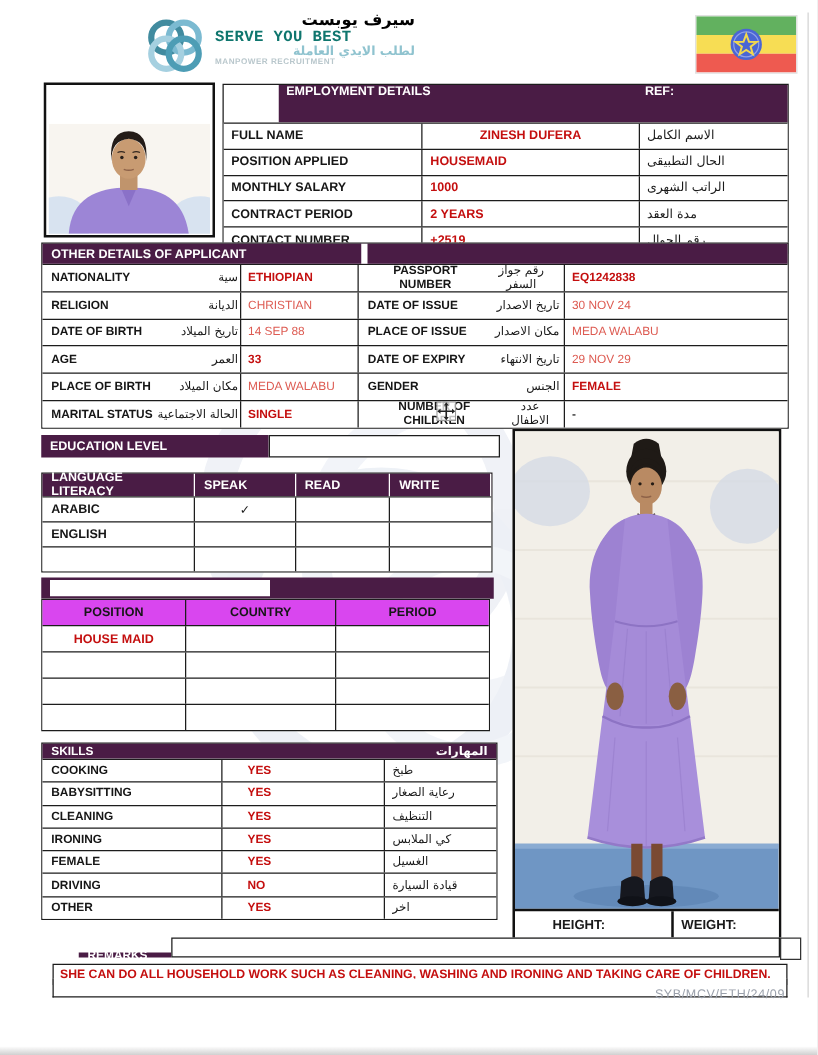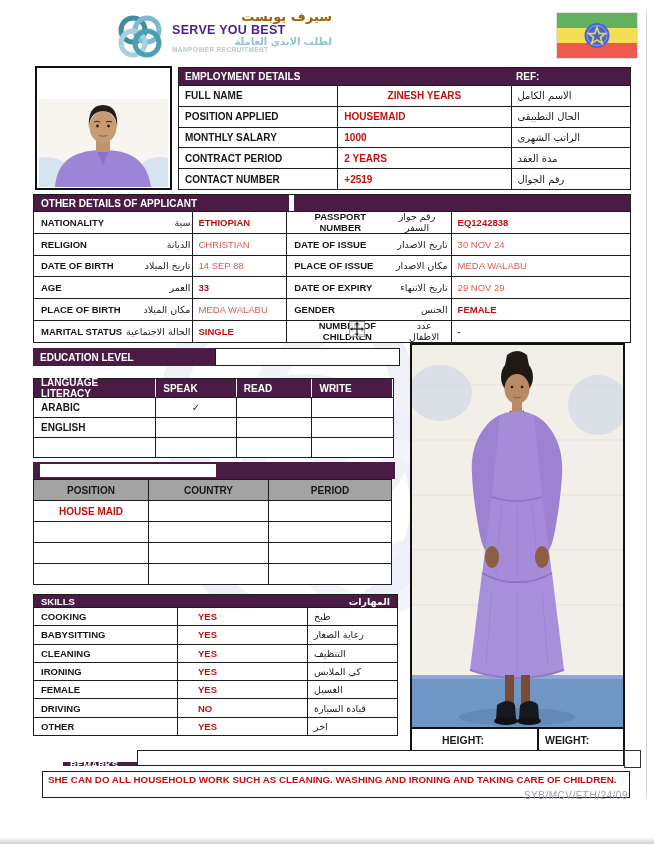--- a/index.html
+++ b/index.html
@@ -10,32 +10,32 @@
   .lbl{font-weight:bold;color:#161616;}
   .ar{font-family:"DejaVu Sans",sans-serif;direction:rtl;}
   .red-b{color:#c40f0f;font-weight:bold;}
   .red-l{color:#dd5b52;font-weight:normal;}
   .dash{color:#333;font-weight:bold;}
   .center{text-align:center;}
 
   
   .logo-icon{left:112px;top:12px;width:56px;height:50px;}
   .logo-text{left:172px;top:10px;width:160px;line-height:1.05;}
-  .logo-ar{color:#a16207;font-size:13px;font-weight:bold;}
-  .logo-en{color:#4c1d95;font-size:12.5px;font-weight:bold;letter-spacing:.3px;}
+  .logo-ar{color:#000000;font-size:13px;font-weight:bold;}
+  .logo-en{color:#0f766e;font-size:12.5px;font-weight:bold;letter-spacing:.3px;font-family:Liberation Mono, monospace;}
   .logo-ar2{color:#8fc3cf;font-size:10px;font-weight:bold;}
   .logo-en2{color:#b9c7cc;font-size:6.5px;font-weight:bold;letter-spacing:.4px;}
   .flag{left:556px;top:12px;width:80px;height:45px;border:1px solid #e0e0e0;}
 
   
   .photo-sm{left:35px;top:66px;width:137px;height:124px;border:2px solid #111;box-sizing:border-box;background:#fff;}
 
   
   .emp{left:178px;top:67px;width:453px;border:1px solid #1c1c1c;box-sizing:border-box;background:#fff;}
-  .emp-hdr{height:17px;display:flex;align-items:center;font-size:10px;padding:0 6px;box-sizing:border-box;}
+  .emp-hdr{height:30px;display:flex;font-size:10px;padding:0 6px;box-sizing:border-box;margin-left:44px;}
   .emp-hdr .ref{margin-left:auto;width:108px;}
   .emp-row{display:flex;height:20.8px;border-top:1px solid #1c1c1c;box-sizing:border-box;background:#fff;}
   .emp-row>div{box-sizing:border-box;display:flex;align-items:center;font-size:10px;padding:0 6px;}
   .emp-c1{width:160px;border-right:1px solid #1c1c1c;}
   .emp-c2{width:174px;border-right:1px solid #1c1c1c;font-size:10.5px;}
   .emp-c2.center{justify-content:center;}
   .emp-c3{width:119px;justify-content:flex-end;font-size:10px;}
 
   
   .od{left:33px;top:194px;width:598px;border:1px solid #1c1c1c;box-sizing:border-box;background:#fff;text-align:center;}
@@ -62,21 +62,21 @@
   .lc1{width:123px;border-right:1px solid #1c1c1c;}
   .lc2{width:81px;border-right:1px solid #1c1c1c;justify-content:center;}
   .lc3{width:76px;border-right:1px solid #1c1c1c;justify-content:center;}
   .lc4{width:81px;justify-content:center;}
 
   
   .work-bar{left:33px;top:462px;width:362px;height:17px;position:absolute;}
   .work-bar .wb-inner{position:absolute;right:2px;top:2px;bottom:2px;width:176px;background:#fff;}
   .work-bar span{position:absolute;left:7px;top:2px;font-size:10px;}
   .work{left:33px;top:479px;width:359px;border:1px solid #1c1c1c;box-sizing:border-box;background:#fff;}
-  .work-hrow{display:flex;height:20px;background:#a3a3a3;}
+  .work-hrow{display:flex;height:20px;background:#d946ef;}
   .work-row{display:flex;height:20px;border-top:1px solid #1c1c1c;background:#fff;}
   .work-hrow>div,.work-row>div{display:flex;align-items:center;justify-content:center;box-sizing:border-box;font-size:10px;}
   .wc1{width:115px;border-right:1px solid #1c1c1c;}
   .wc2{width:120px;border-right:1px solid #1c1c1c;}
   .wc3{width:122px;}
 
   
   .skills{left:33px;top:594px;width:365px;border:1px solid #1c1c1c;box-sizing:border-box;background:#fff;}
   .sk-hdr{height:12px;display:flex;align-items:center;justify-content:space-between;font-size:9.5px;padding:0 7px;box-sizing:border-box;}
   .sk-row{display:flex;height:17.3px;border-top:1px solid #1c1c1c;background:#fff;}
@@ -162,21 +162,21 @@
     </svg>
   </div>
 
   <div class="abs emp">
     <div class="emp-hdr hdr">
       <span>EMPLOYMENT DETAILS</span>
       <span class="ref">REF:</span>
     </div>
     <div class="emp-row">
       <div class="emp-c1 lbl">FULL NAME</div>
-      <div class="emp-c2 red-b center">ZINESH YEARS</div>
+      <div class="emp-c2 red-b center">ZINESH DUFERA</div>
       <div class="emp-c3 ar">الاسم الكامل</div>
     </div>
     <div class="emp-row">
       <div class="emp-c1 lbl">POSITION APPLIED</div>
       <div class="emp-c2 red-b">HOUSEMAID</div>
       <div class="emp-c3 ar">الحال التطبيقى</div>
     </div>
     <div class="emp-row">
       <div class="emp-c1 lbl">MONTHLY SALARY</div>
       <div class="emp-c2 red-b">1000</div>

